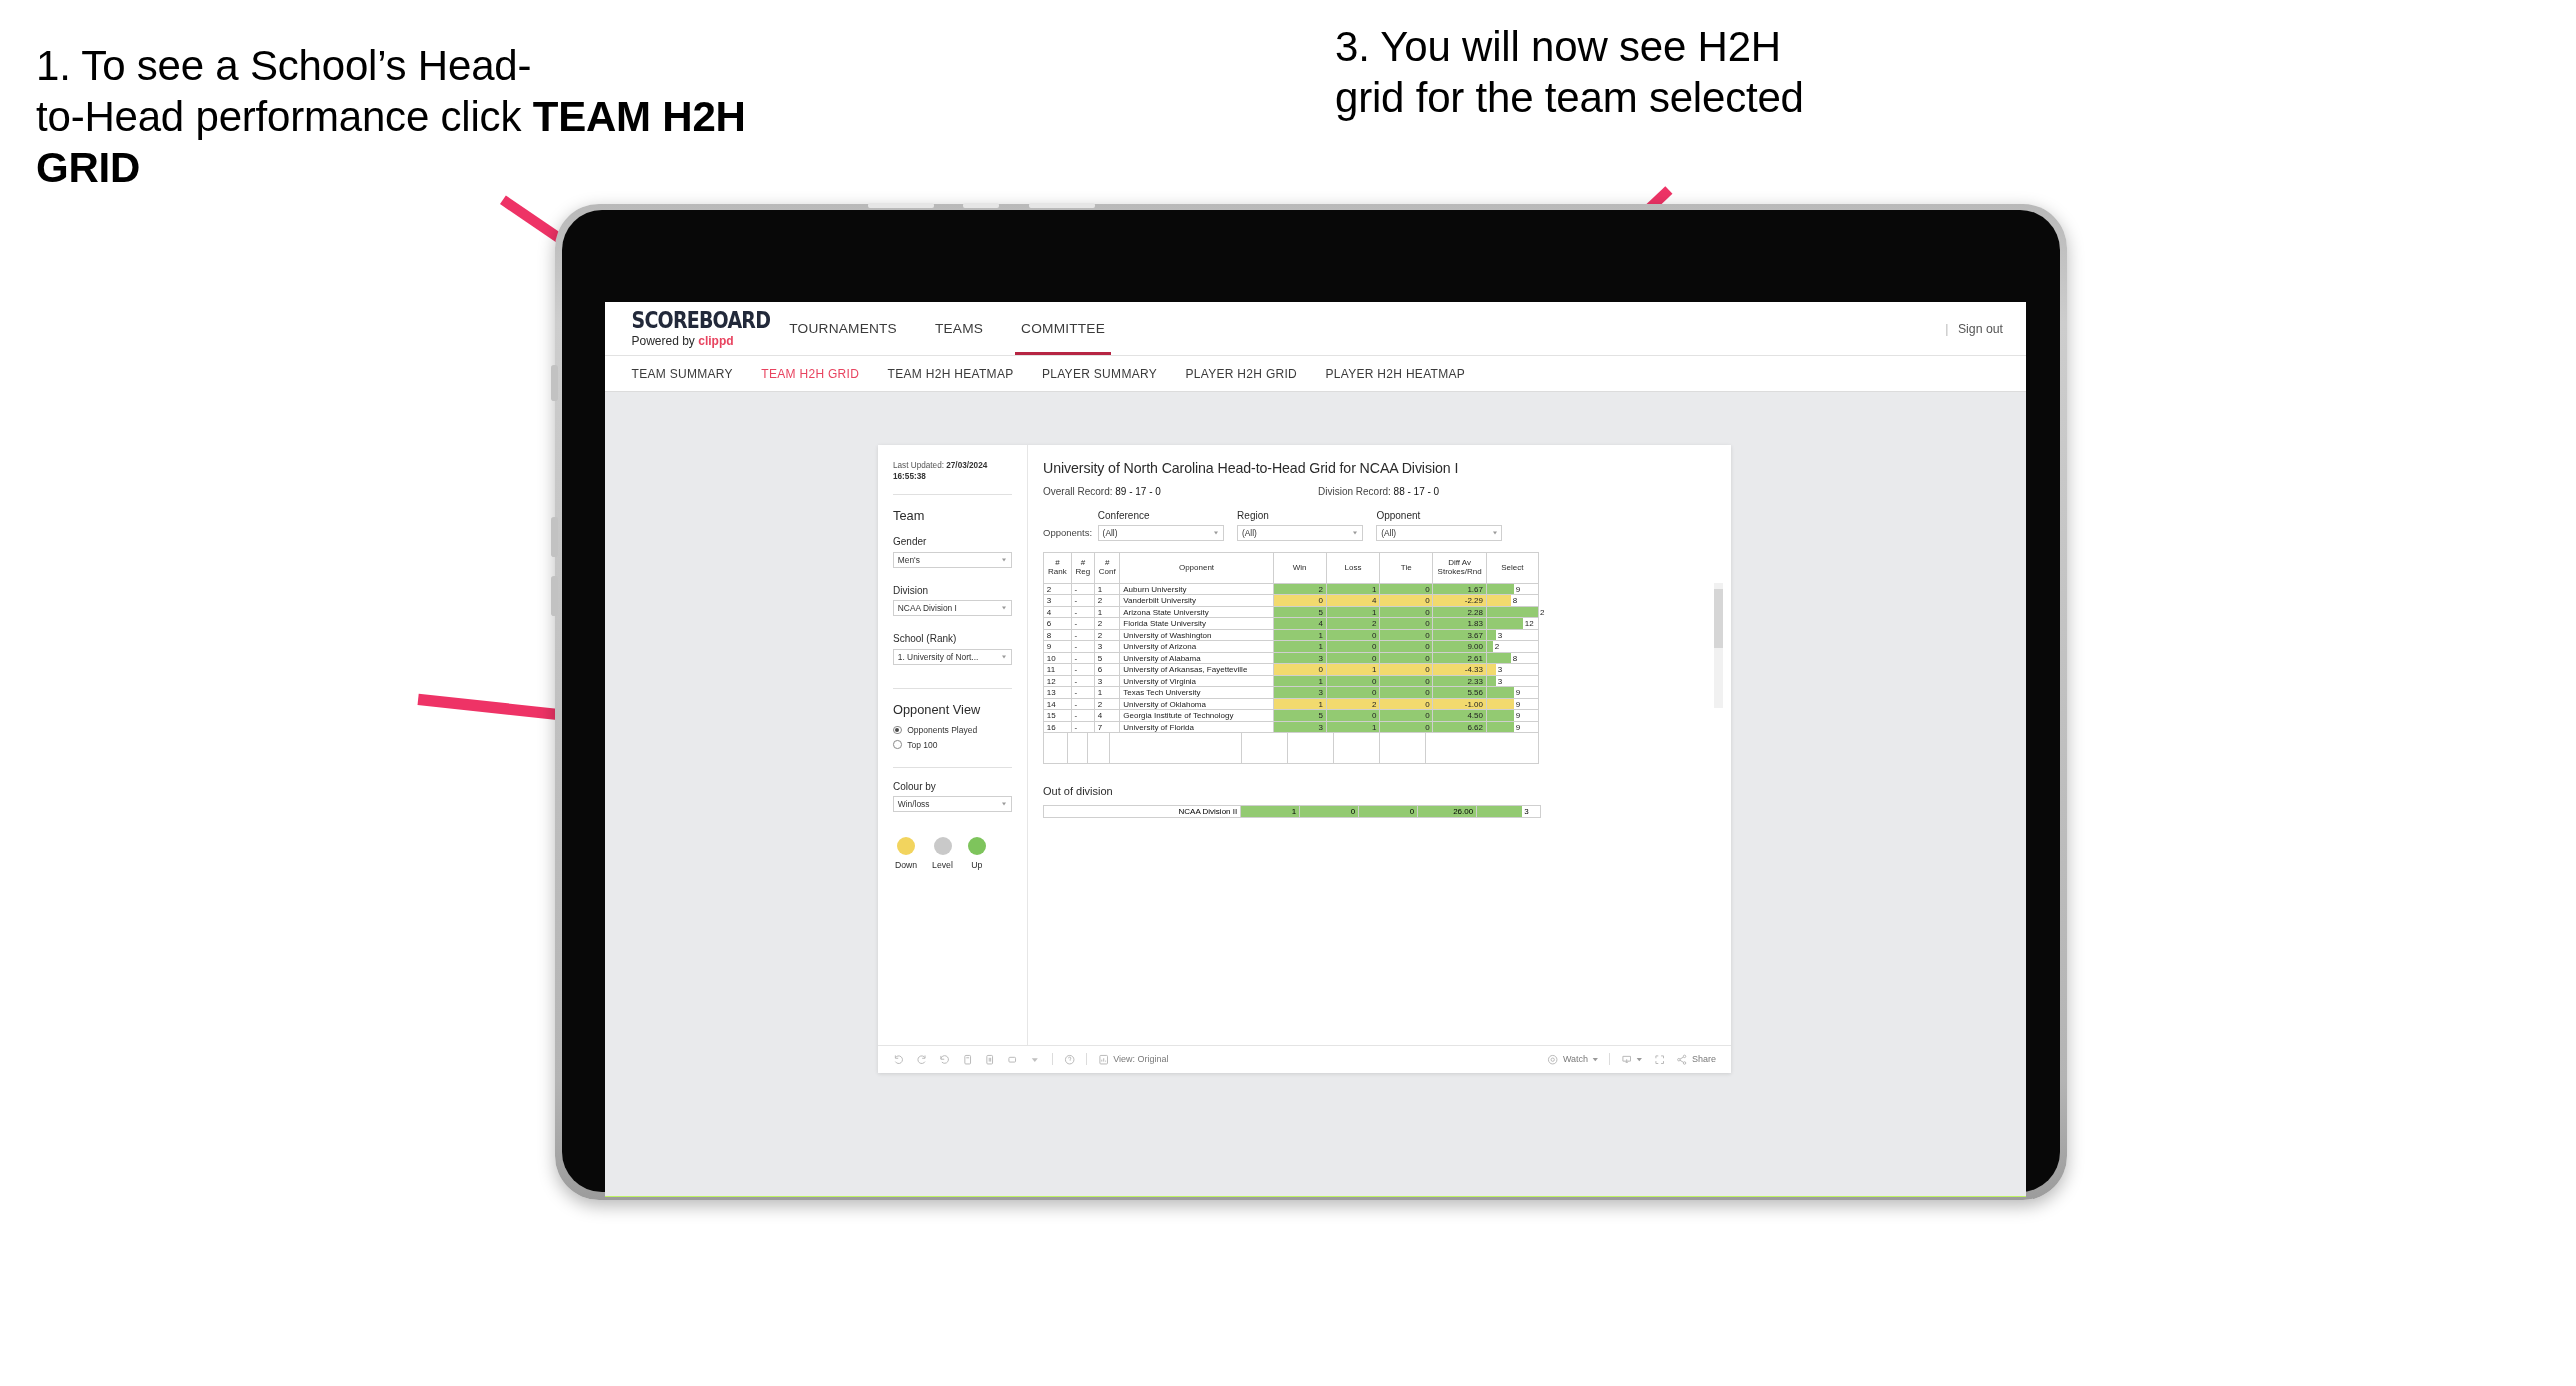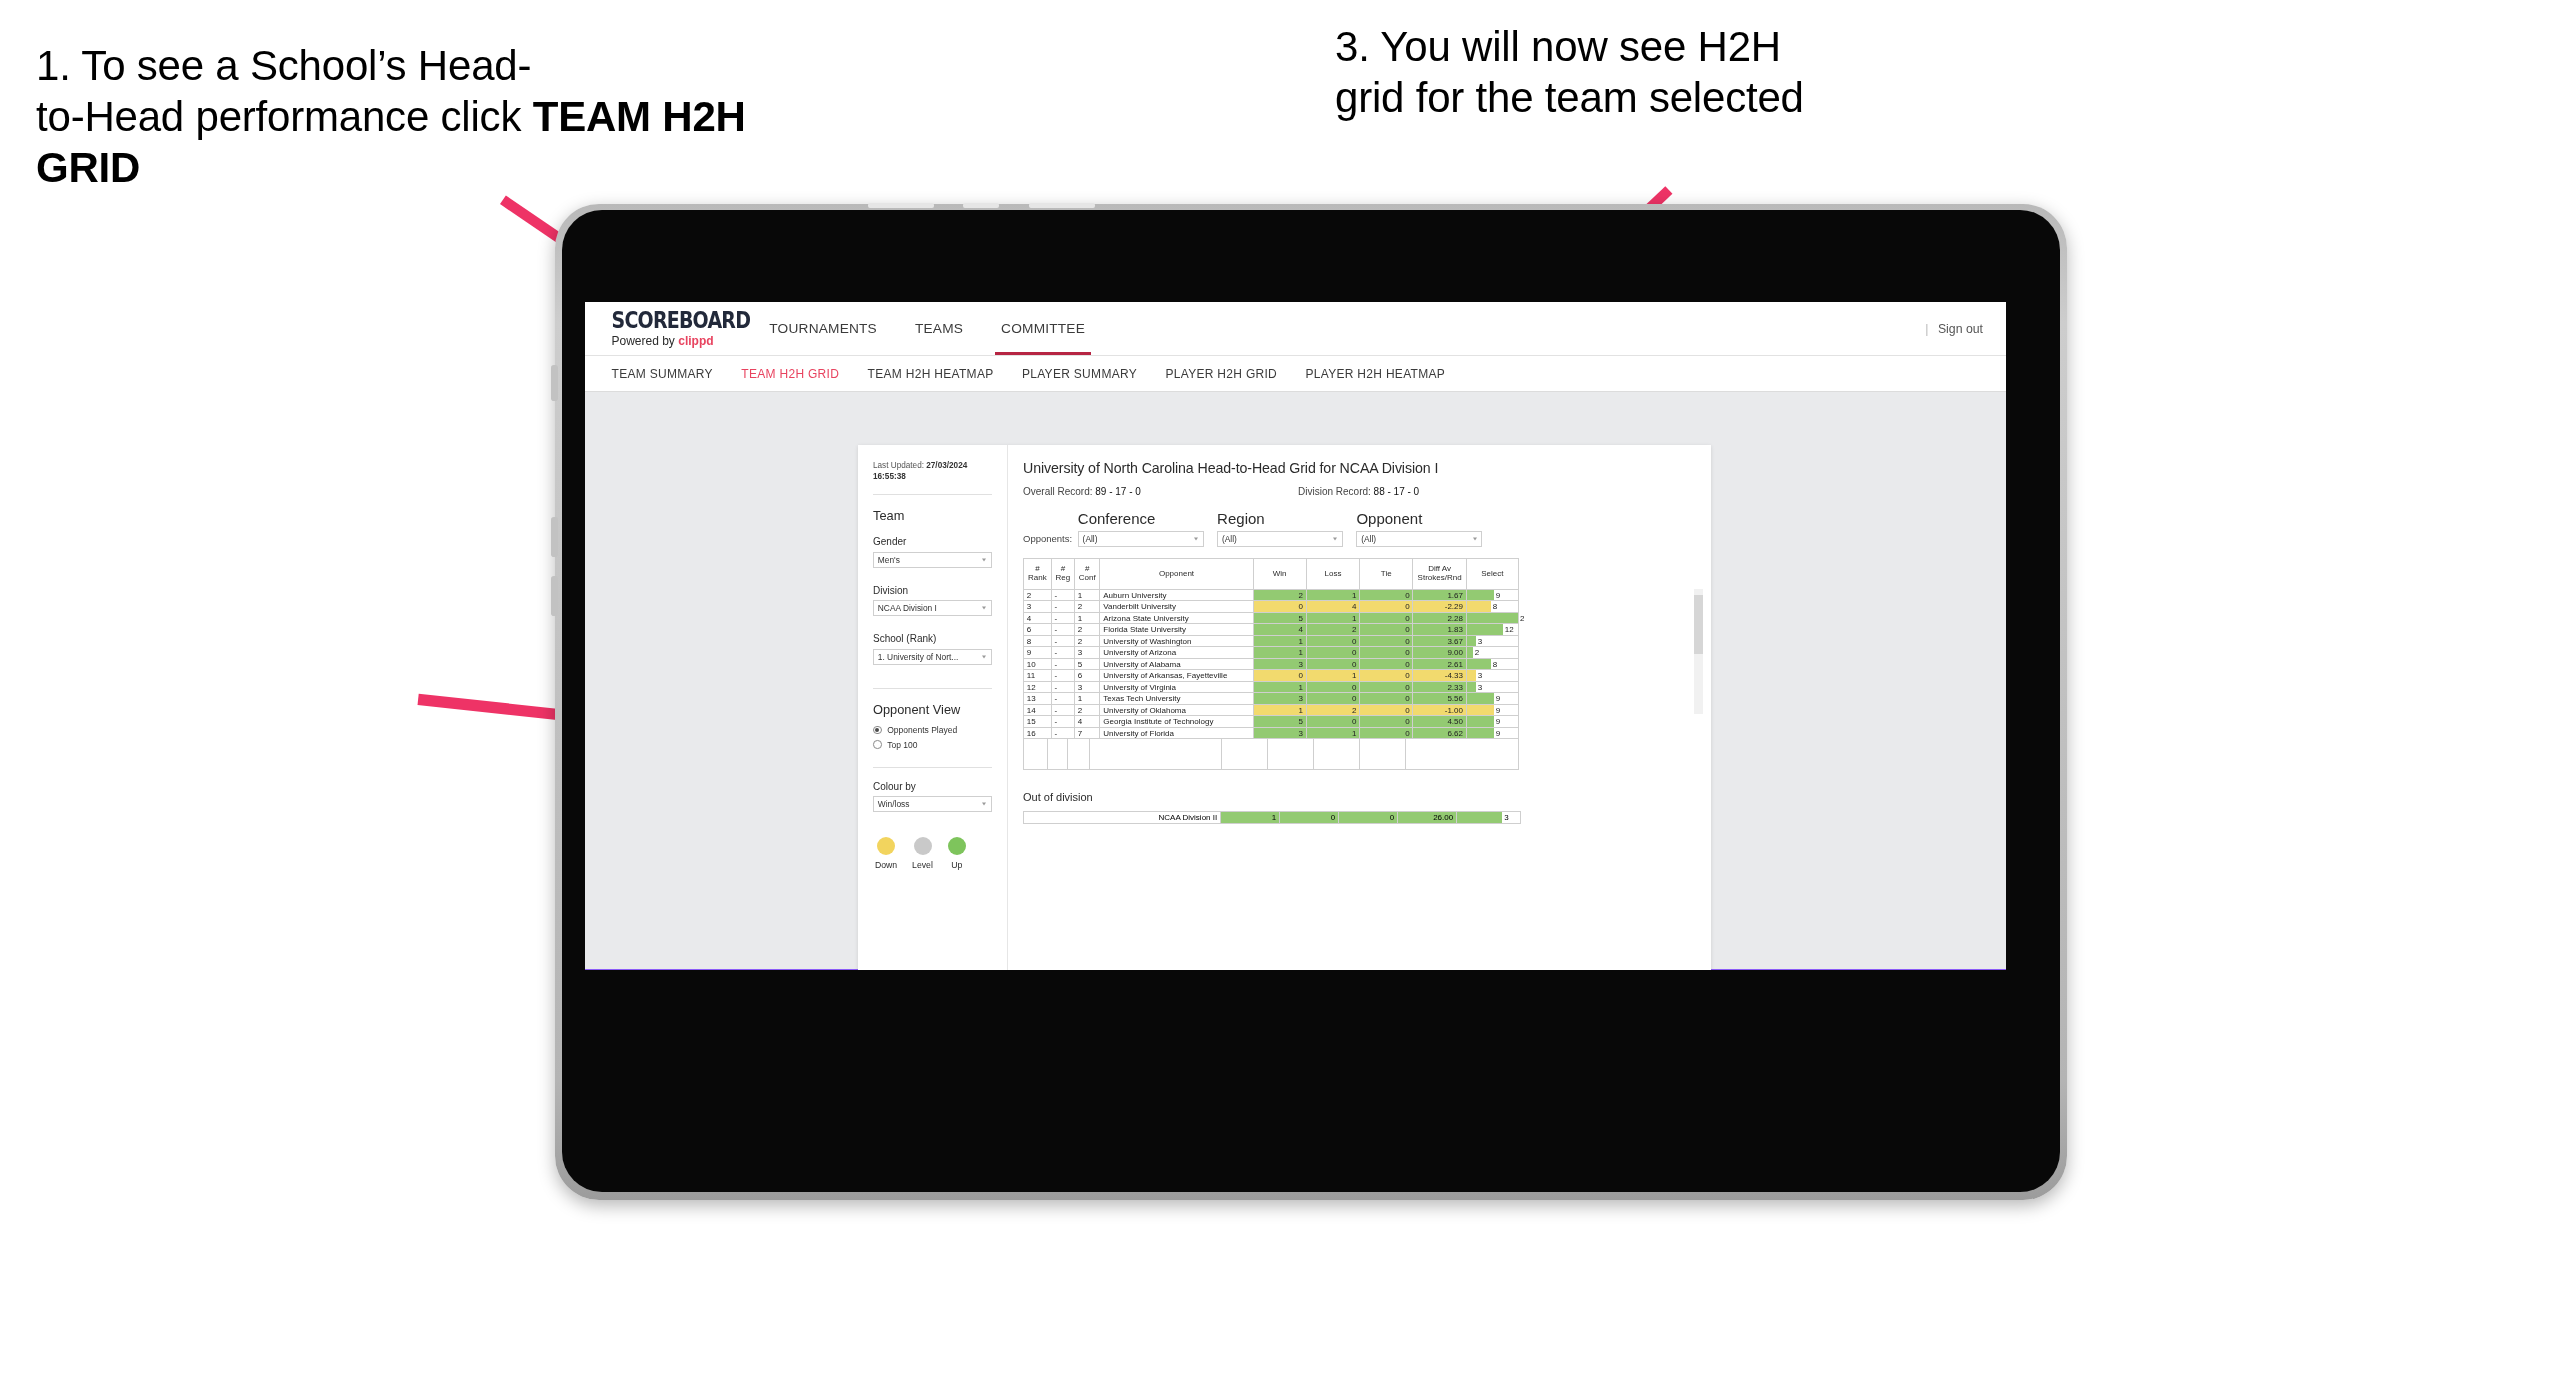--- a/index.html
+++ b/index.html
@@ -47,23 +47,23 @@
     border-radius: 40px;
   }
   .topnotch {
     position:absolute; top:-0.9px; height:4.7px; background:#e6e6e6; border-radius:1.9px;
   }
   .sidebtn {
     position:absolute; left:-3.8px; width:6.6px; background:#c2c2c2; border-radius:2.8px;
   }
   #screen {
     position: absolute;
-    left: 30px; top: 98px;
-    width: 1421px; height: 668px;
-    background: #8b5cf6;
+    left: 50px; top: 98px;
+    width: 1421px; height: 895px;
+    background: #bef264;
     overflow: hidden;
   }
 
   
   #app-header {
     height: 54px; background: #ffffff;
     display: flex; align-items: center;
     border-bottom: 0.9px solid #e2e2e2;
     position: relative;
   }
@@ -150,21 +150,21 @@
 
   
   #viz-main { flex:1; padding: 15px 17px 0 15px; min-width:0; position:relative; }
   #viz-title { font-size: 14.2px; color:#2b2b2b; letter-spacing:-0.1px; margin-bottom: 9.5px;}
   #record-row { display:flex; font-size: 10px; color:#444; margin-bottom: 13.3px;}
   #record-row b { font-weight:400; color:#111; }
   #rec-overall { width: 275px; }
   #filters { display:flex; align-items:flex-end; margin-bottom: 11.4px; }
   #opp-label { font-size:9.5px; color:#444; padding-bottom:2.8px; margin-right:5.7px; }
   .filt { margin-right: 13.3px; }
-  .filt-label { font-size: 15px; color:#2b2b2b; margin-bottom: 3.8px; }
+  .filt-label { font-size: 10px; color:#2b2b2b; margin-bottom: 3.8px; }
   .filt .sel { width: 126px; }
 
   
   #grid-wrap { position:relative; }
   table.h2h { border-collapse: collapse; width: 496px; table-layout: fixed; }
   table.h2h th, table.h2h td { border: 0.9px solid #cfcfcf; font-size: 8px; color:#222; }
   table.h2h thead th {
     background:#fff; font-weight:400; text-align:center; height: 31px;
     color:#2b2b2b; vertical-align:middle; padding:1.9px 0.9px; line-height:1.12;
   }

